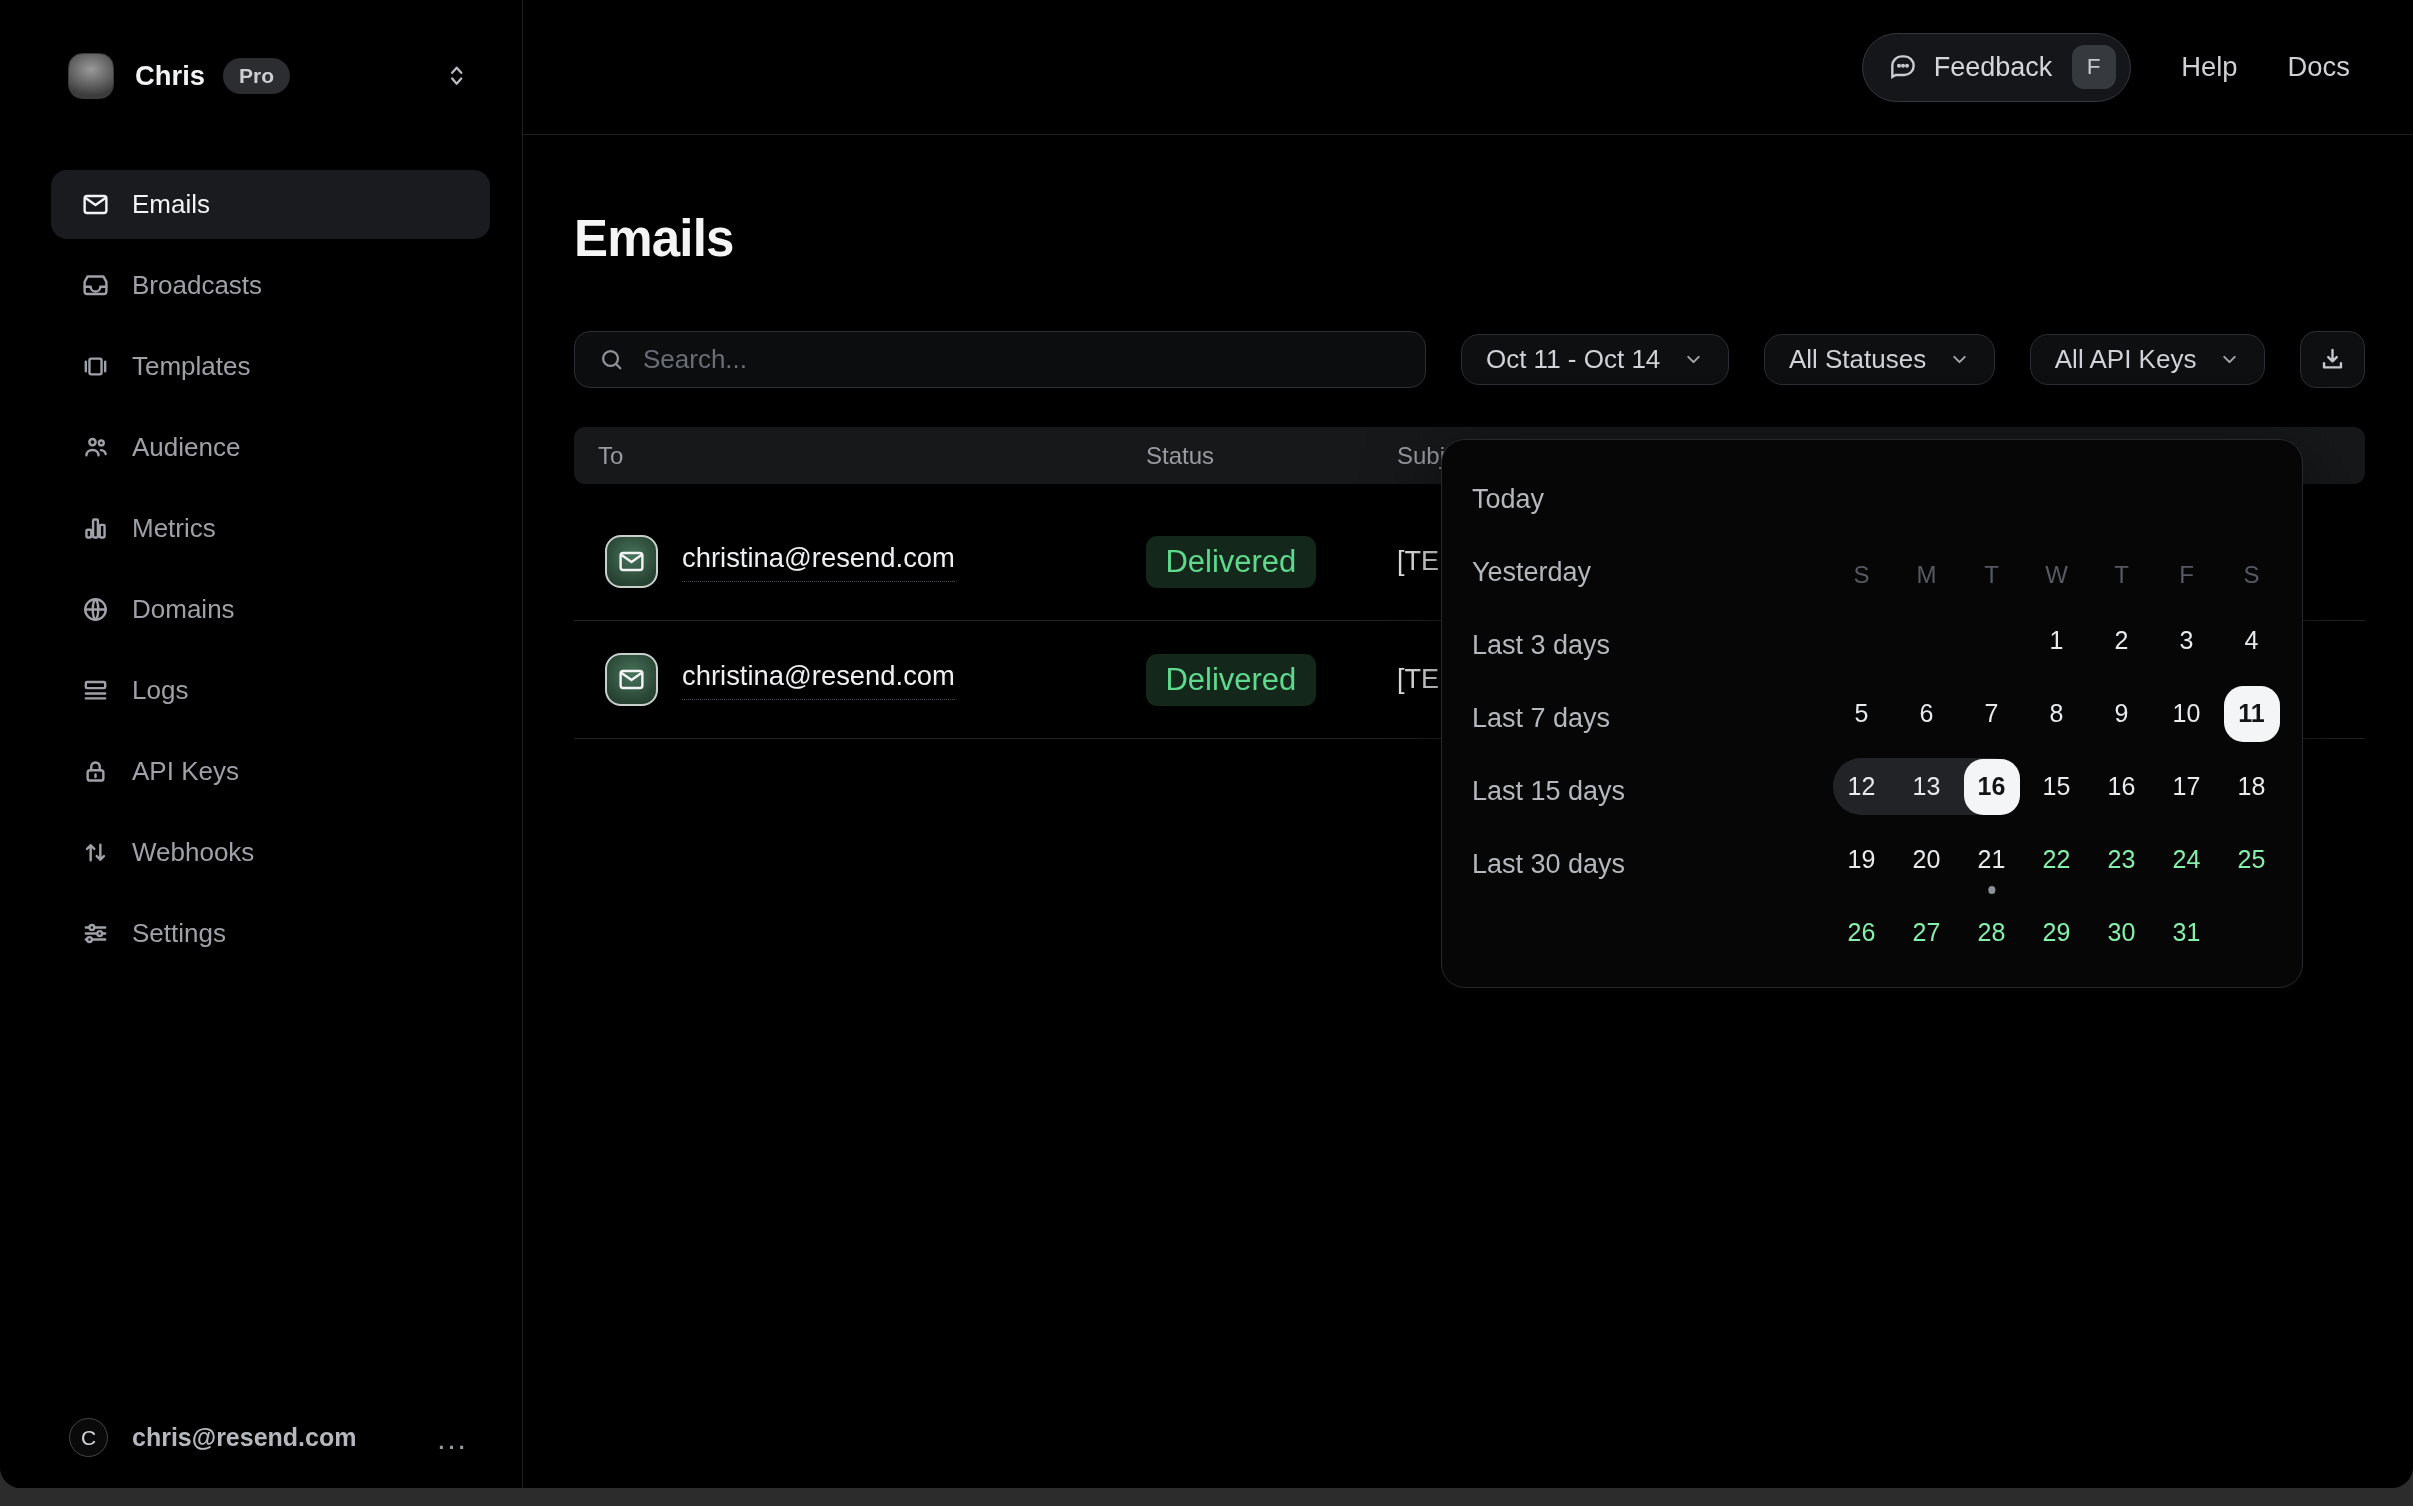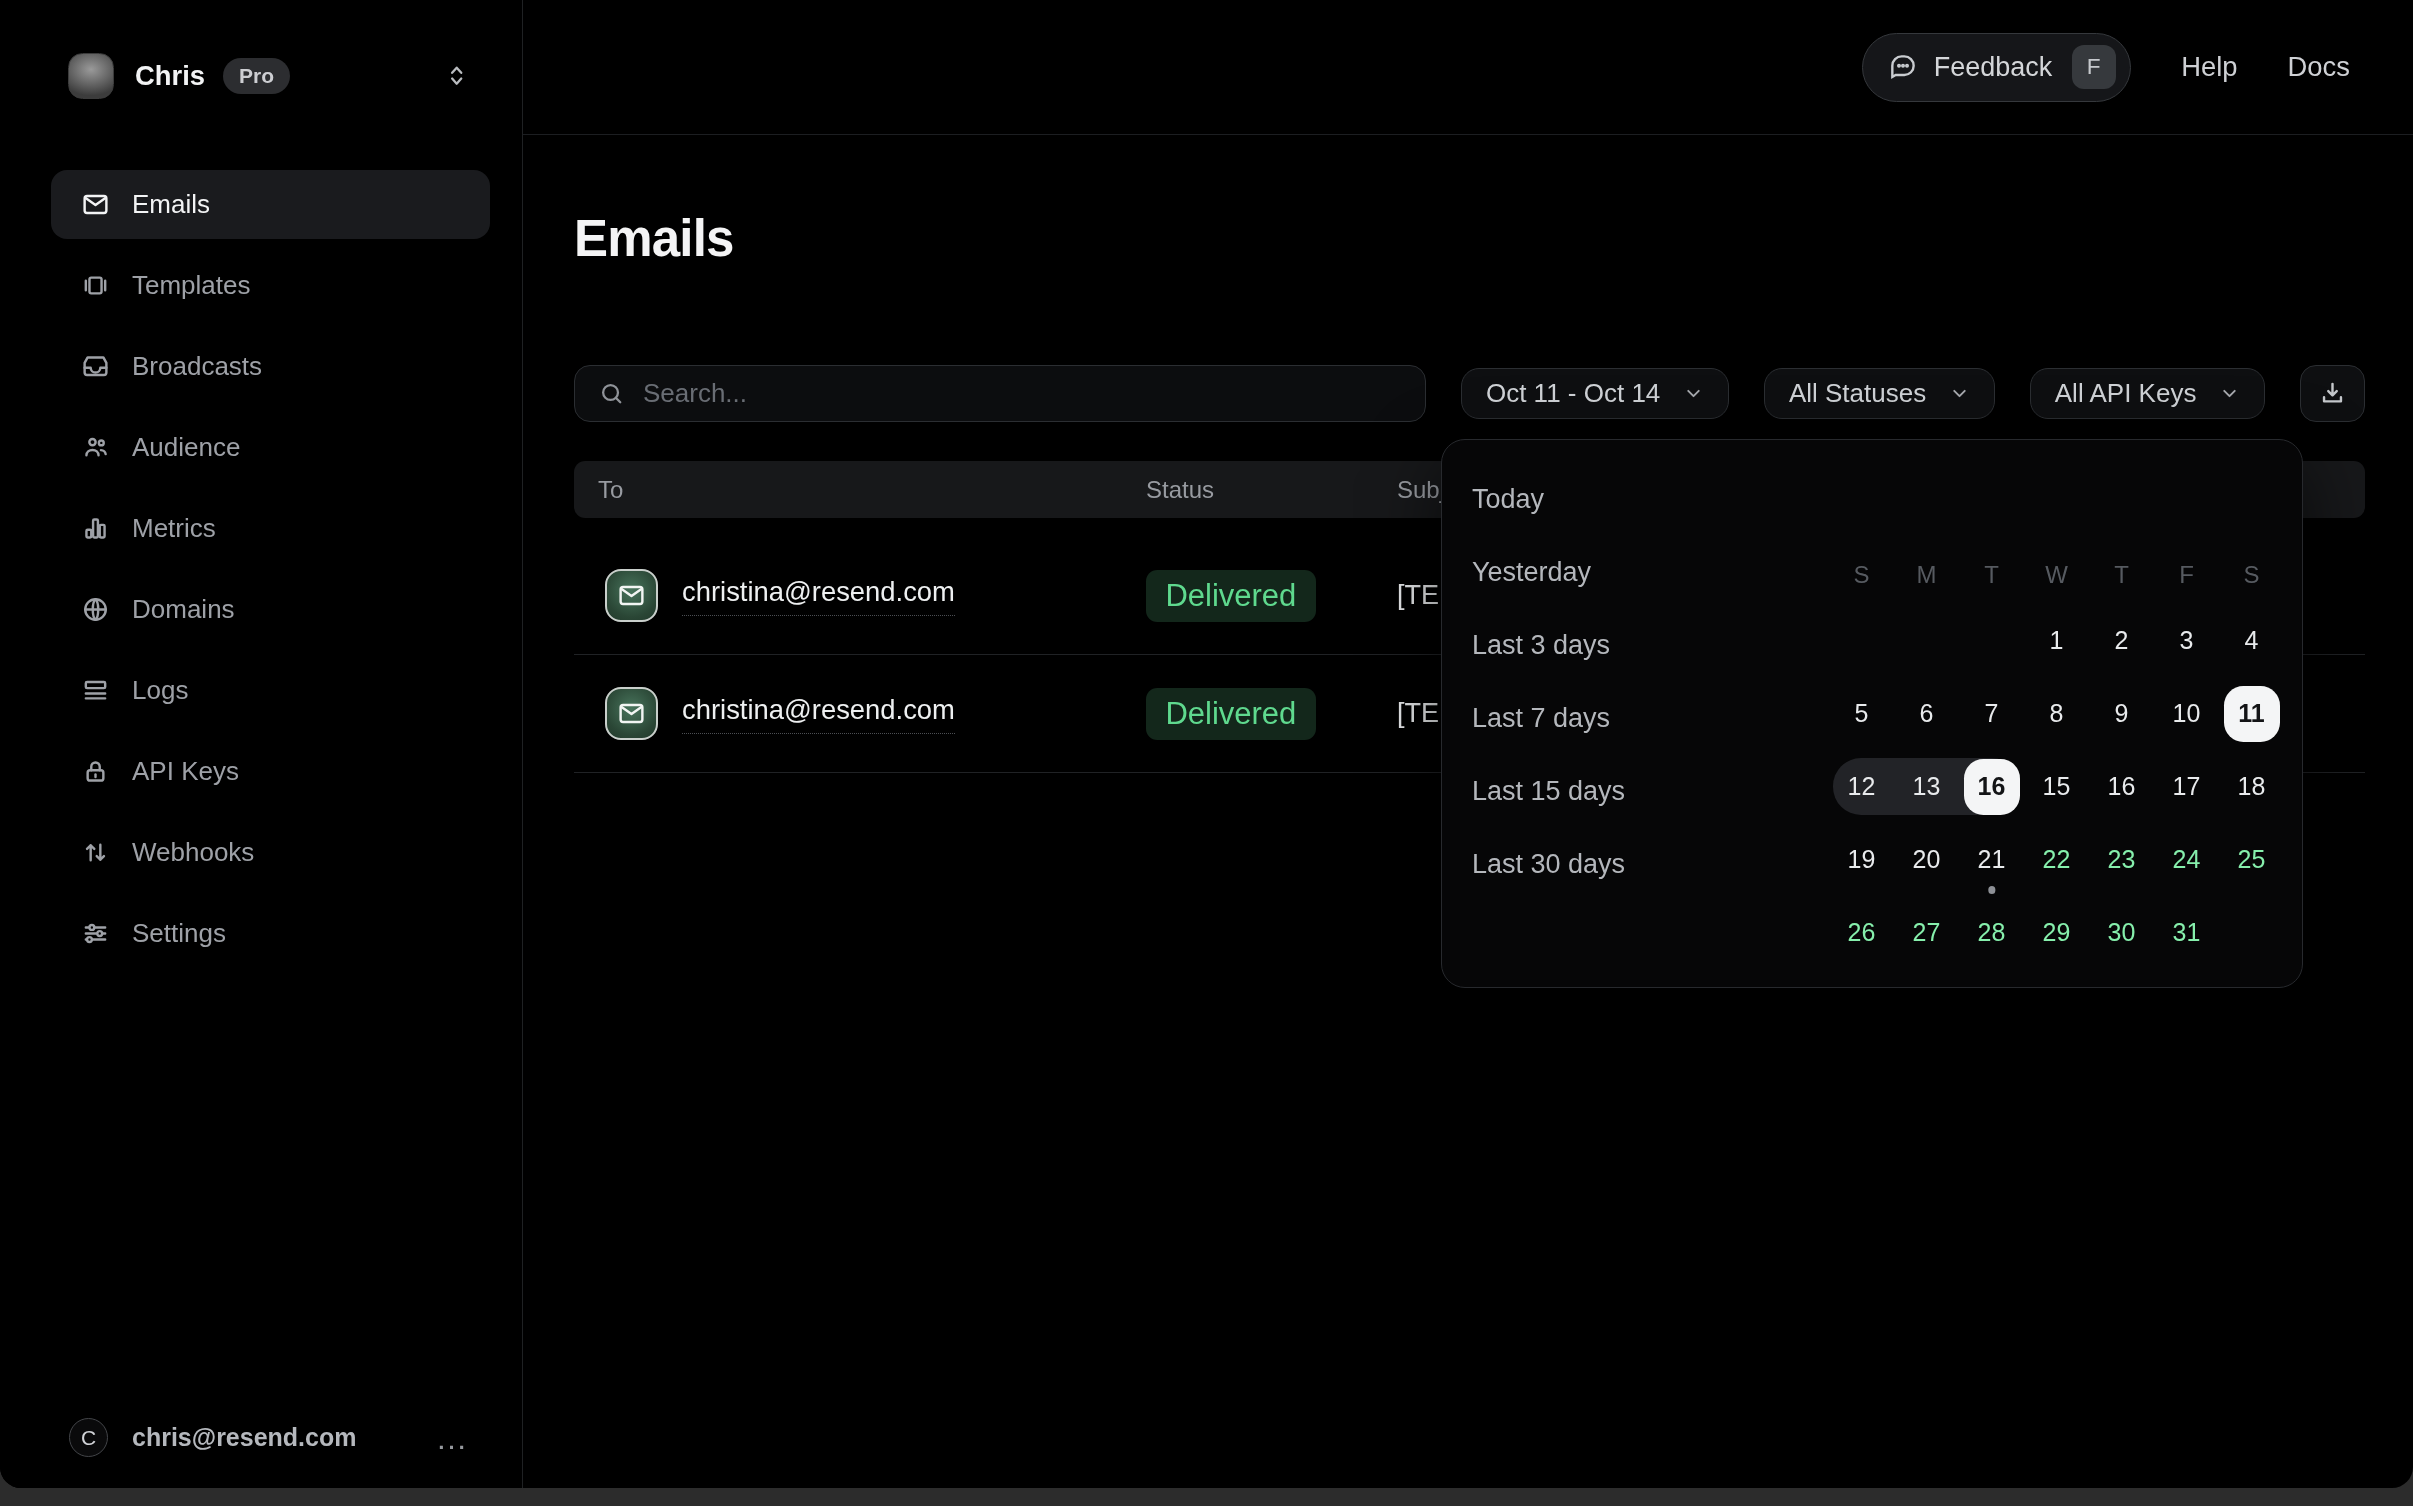--- a/index.html
+++ b/index.html
@@ -35,21 +35,21 @@
      border-radius:35px;padding:0 14.5px 0 24px;cursor:pointer}
   .feedback-btn .ico{width:32px;height:32px;color:#c9ccd0}
   .feedback-label{margin:0 19.4px 0 14.5px;font-size:27px;color:#d4d6d9}
   .kbd{width:44px;height:44px;border-radius:12px;background:#36393d;color:#c6c9cd;font-size:22.6px;
      display:flex;align-items:center;justify-content:center}
   .top-link{font-size:27.4px;color:#ced0d4;cursor:pointer}
 
   .content{padding:0 48px 0 51px}
   .page-title{margin-top:74px;font-size:51px;font-weight:700;color:#f4f4f5;letter-spacing:-0.8px}
 
-  .filter-row{margin-top:97px;display:flex;align-items:center;gap:35px}
+  .filter-row{margin-top:63px;display:flex;align-items:center;gap:35px}
   .search-box{flex:1;height:57px;border:0.8px solid #2b2e32;background:#0c0d0f;border-radius:16px;
      display:flex;align-items:center;padding:0 22.6px;gap:18px}
   .search-box .ico{width:27.4px;height:27.4px;color:#8f9298}
   .search-box input{flex:1;background:transparent;border:none;outline:none;font-family:inherit;
      font-size:26px;color:#e5e7ea}
   .search-box input::placeholder{color:#696d74}
   .drop-btn{height:51px;border:0.8px solid #2b2e32;background:#0e0f11;border-radius:18px;display:flex;
      align-items:center;padding:0 24px;font-size:26px;color:#cfd2d6;gap:22.6px;cursor:pointer;white-space:nowrap}
   .drop-btn .ico{width:21px;height:21px;color:#a6a9ae}
   .icon-btn{width:65px;height:57px;border:0.8px solid #2b2e32;background:#0e0f11;border-radius:16px;
@@ -118,34 +118,34 @@
             <svg width="29" height="29" viewBox="0 0 24 24" fill="none" stroke="currentColor" stroke-width="2" stroke-linecap="round" stroke-linejoin="round">
               <rect x="3" y="5" width="18" height="14" rx="2"></rect>
               <path d="m3.5 6.5 8.5 6 8.5-6"></path>
             </svg>
           </span>
           <span class="nav-label">Emails</span>
         </div>
         <div class="nav-item">
           <span class="ico">
             <svg width="29" height="29" viewBox="0 0 24 24" fill="none" stroke="currentColor" stroke-width="2" stroke-linecap="round" stroke-linejoin="round">
+              <path d="M5.5 4.5h13L21 9v8a2 2 0 0 1-2 2H5a2 2 0 0 1-2-2V9l2.5-4.5z"></path>
+              <path d="M3 13h5a4 4 0 0 0 8 0h5"></path>
+            </svg>
+          </span>
+          <span class="nav-label">Broadcasts</span>
+        </div>
+        <div class="nav-item">
+          <span class="ico">
+            <svg width="29" height="29" viewBox="0 0 24 24" fill="none" stroke="currentColor" stroke-width="2" stroke-linecap="round" stroke-linejoin="round">
               <rect x="7" y="5.5" width="10" height="13" rx="1.5"></rect>
               <path d="M4 8v8M20 8v8"></path>
             </svg>
           </span>
           <span class="nav-label">Templates</span>
-        </div>
-        <div class="nav-item">
-          <span class="ico">
-            <svg width="29" height="29" viewBox="0 0 24 24" fill="none" stroke="currentColor" stroke-width="2" stroke-linecap="round" stroke-linejoin="round">
-              <path d="M5.5 4.5h13L21 9v8a2 2 0 0 1-2 2H5a2 2 0 0 1-2-2V9l2.5-4.5z"></path>
-              <path d="M3 13h5a4 4 0 0 0 8 0h5"></path>
-            </svg>
-          </span>
-          <span class="nav-label">Broadcasts</span>
         </div>
         <div class="nav-item">
           <span class="ico">
             <svg width="29" height="29" viewBox="0 0 24 24" fill="none" stroke="currentColor" stroke-width="2" stroke-linecap="round" stroke-linejoin="round">
               <circle cx="9.5" cy="7.5" r="2.6"></circle>
               <circle cx="16.8" cy="8.2" r="2"></circle>
               <path d="M4.5 18.5c0-2.8 2.2-4.5 5-4.5s5 1.7 5 4.5"></path>
               <path d="M16.5 14.2c2 .1 3.6 1.3 3.9 3.3"></path>
             </svg>
           </span>

